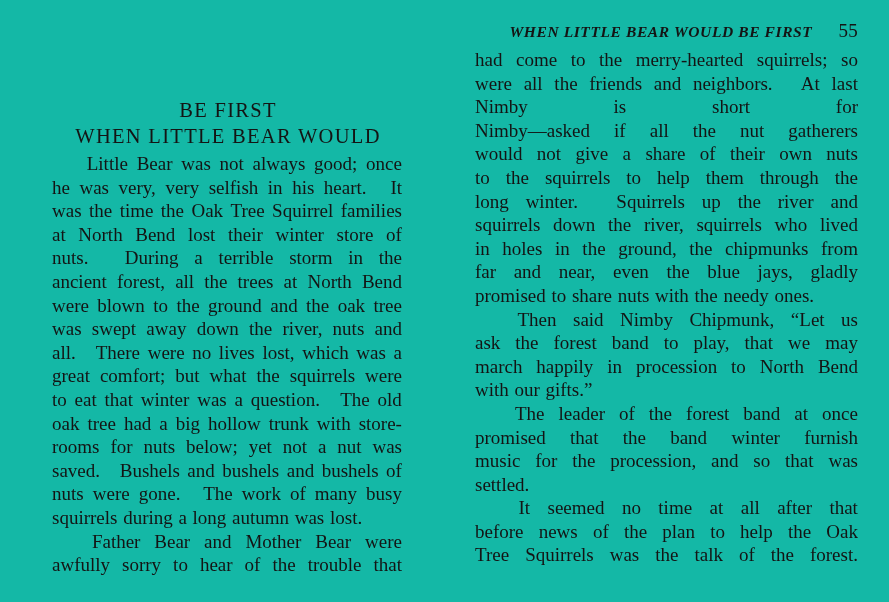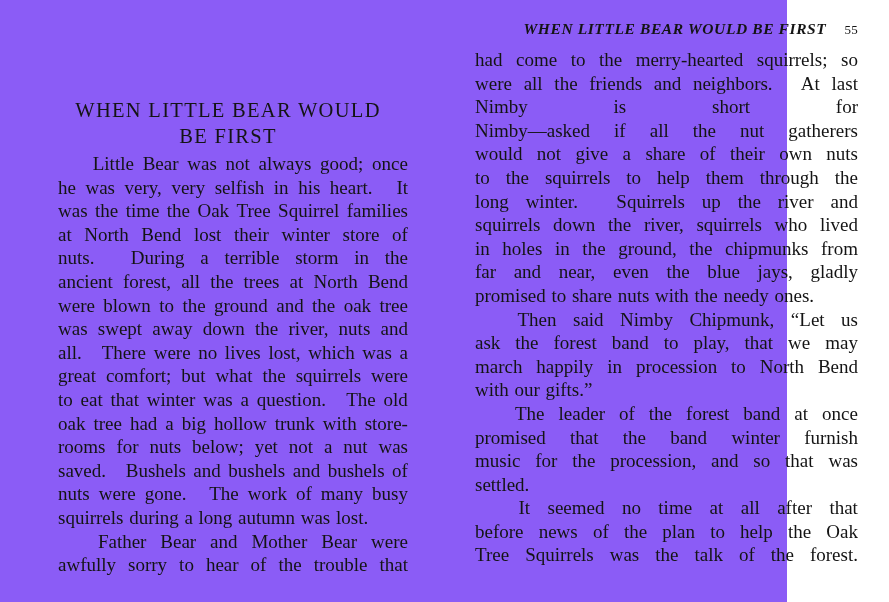--- a/index.html
+++ b/index.html
@@ -10,23 +10,23 @@
   body {
     width: 889px;
     height: 602px;
     overflow: hidden;
     font-family: "Liberation Serif", "DejaVu Serif", serif;
     color: #141414;
     -webkit-font-smoothing: antialiased;
   }
   #page {
     position: relative;
-    width: 787px;
+    width: 889px;
     height: 602px;
-    background: #8b5cf6;
+    background: #14b8a6;
     text-decoration: underline;
   }
 
   
   .running-head {
     position: absolute;
     top: 20px;
     left: 475px;
     width: 383px;
     display: flex;
@@ -34,32 +34,32 @@
     justify-content: flex-end;
   }
   .running-head-title {
     font-style: italic;
     font-weight: bold;
     font-size: 15.5px;
     letter-spacing: 0.6px;
     white-space: nowrap;
   }
   .running-head-folio {
-    font-size: 13px;
-    margin-left: 18px;
+    font-size: 19px;
+    margin-left: 26px;
     letter-spacing: 0.3px;
   }
 
   
   .column {
     position: absolute;
     top: 0;
     text-align: center;
   }
-  #left-column  { left: 58px;  width: 350px; }
+  #left-column  { left: 52px;  width: 350px; }
   #right-column { left: 475px; width: 383px; }
 
   
   .chapter-title {
     position: absolute;
     top: 97px;
     left: 53px;
     width: 350px;
     text-align: center;
     font-size: 20.5px;
@@ -102,22 +102,22 @@
 <body>
 
 <div id="page">
 
   <div class="running-head">
     <span class="running-head-title">WHEN LITTLE BEAR WOULD BE FIRST</span>
     <span class="running-head-folio">55</span>
   </div>
 
   <div class="chapter-title">
+    <span class="t-line">BE FIRST</span>
     <span class="t-line">WHEN LITTLE BEAR WOULD</span>
-    <span class="t-line">BE FIRST</span>
   </div>
 
   <div class="column" id="left-column" style="top:152px;">
       <div class="para">
         <div class="line just"><span class="indent"></span><span class="w">Little</span><span class="w">Bear</span><span class="w">was</span><span class="w">not</span><span class="w">always</span><span class="w">good;</span><span class="w">once</span></div>
         <div class="line just"><span class="w">he</span><span class="w">was</span><span class="w">very,</span><span class="w">very</span><span class="w">selfish</span><span class="w">in</span><span class="w">his</span><span class="w">heart.</span><span class="w"> </span><span class="w">It</span></div>
         <div class="line just"><span class="w">was</span><span class="w">the</span><span class="w">time</span><span class="w">the</span><span class="w">Oak</span><span class="w">Tree</span><span class="w">Squirrel</span><span class="w">families</span></div>
         <div class="line just"><span class="w">at</span><span class="w">North</span><span class="w">Bend</span><span class="w">lost</span><span class="w">their</span><span class="w">winter</span><span class="w">store</span><span class="w">of</span></div>
         <div class="line just"><span class="w">nuts.</span><span class="w"> </span><span class="w">During</span><span class="w">a</span><span class="w">terrible</span><span class="w">storm</span><span class="w">in</span><span class="w">the</span></div>
         <div class="line just"><span class="w">ancient</span><span class="w">forest,</span><span class="w">all</span><span class="w">the</span><span class="w">trees</span><span class="w">at</span><span class="w">North</span><span class="w">Bend</span></div>

